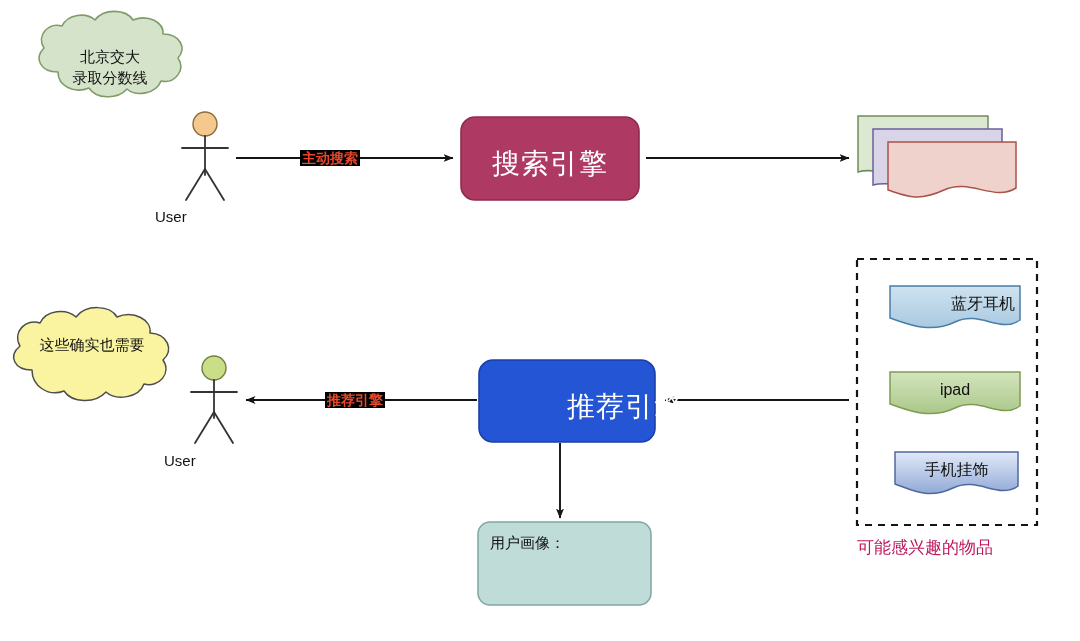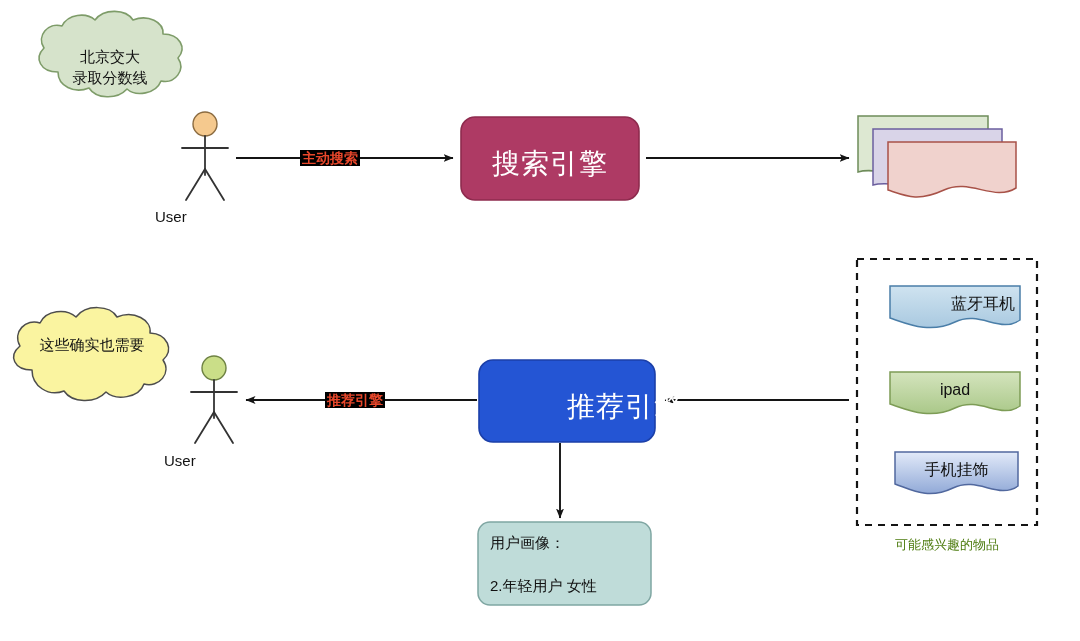--- a/index.html
+++ b/index.html
@@ -33,21 +33,21 @@
     letter-spacing:1px;
   }
   .cloud-text{
     font-size:15px;
     line-height:21px;
     text-align:center;
     color:#111;
   }
   .actor-caption{font-size:15px;color:#111;}
   .doc-label{font-size:16px;color:#111;text-align:center;}
-  .caption-under{font-size:13px;color:#4d7c0f;text-align:center;}
+  .caption-under{font-size:17px;color:#be185d;}
   .profile-text{
     font-size:15px;
     line-height:21.5px;
     color:#111;
     text-align:left;
   }
 </style>
 </head>
 <body>
 
@@ -174,21 +174,20 @@
 
   <div class="lbl cloud-text" style="left:22px;top:334px;width:140px;">这些确实也需要</div>
 
   <div class="lbl actor-caption" style="left:164px;top:452px;width:100px;">User</div>
 
   <div class="lbl edge-label" style="left:325px;top:392px;">推荐引擎</div>
 
   <div class="lbl node-label-white" style="left:479px;top:388px;width:204px;text-align:right;">推荐引擎</div>
 
   <div class="lbl profile-text" style="left:490px;top:532px;width:156px;">用户画像：</div>
-  <div class="lbl profile-text" style="left:490px;top:575px;width:160px;">2.年轻用户 女性</div>
 
   <div class="lbl doc-label" style="left:890px;top:294px;width:130px;padding-left:28px;">蓝牙耳机</div>
   <div class="lbl doc-label" style="left:890px;top:381px;width:130px;">ipad</div>
   <div class="lbl doc-label" style="left:895px;top:460px;width:123px;">手机挂饰</div>
 
   <div class="lbl caption-under" style="left:857px;top:536px;width:180px;">可能感兴趣的物品</div>
 
 </div>
 
 </body></html>

